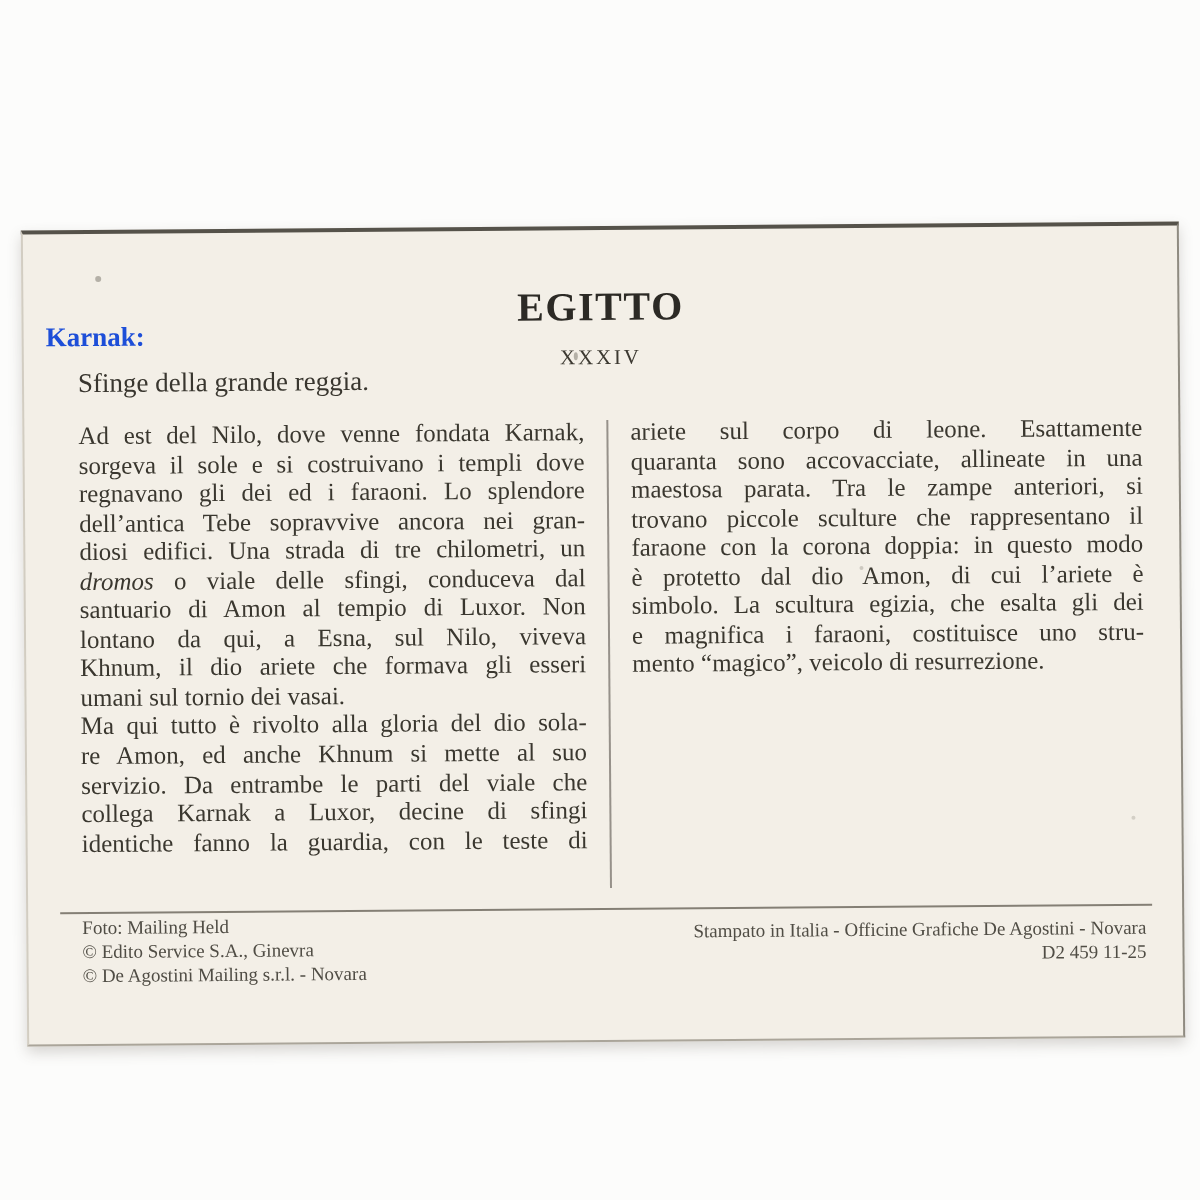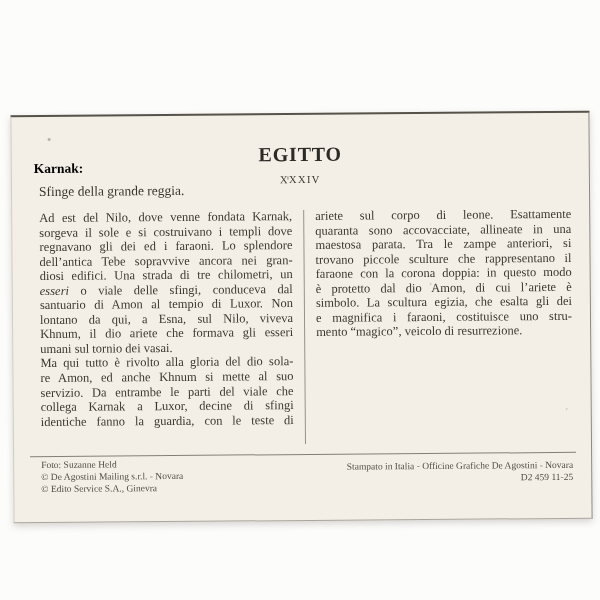--- a/index.html
+++ b/index.html
@@ -23,22 +23,22 @@
   }
   .title{
     position:absolute;left:0;right:0;top:28px;text-align:center;
     font-size:20px;font-weight:bold;letter-spacing:0.8px;color:#2c2a25;
   }
   .series{
     position:absolute;left:0;right:0;top:59px;text-align:center;
     font-size:10.5px;letter-spacing:1.4px;color:#3c3931;
   }
   .heading{
-    position:absolute;left:22px;top:44px;
-    font-size:13.5px;font-weight:bold;color:#000000;
+    position:absolute;left:11px;top:44px;
+    font-size:13.5px;font-weight:bold;color:#1d4ed8;
   }
   .subheading{
     position:absolute;left:27px;top:67px;
     font-size:13.5px;color:#39362f;
   }
   .col{
     position:absolute;top:94px;
     font-size:12.5px;line-height:14.55px;color:#3a372f;
   }
   .col.left{left:27px;width:253px;}
@@ -82,21 +82,21 @@
 
     <div class="heading">Karnak:</div>
     <div class="subheading">Sfinge della grande reggia.</div>
 
     <div class="col left">
         <div class="tl">Ad est del Nilo, dove venne fondata Karnak,</div>
         <div class="tl">sorgeva il sole e si costruivano i templi dove</div>
         <div class="tl">regnavano gli dei ed i faraoni. Lo splendore</div>
         <div class="tl">dell’antica Tebe sopravvive ancora nei gran-</div>
         <div class="tl">diosi edifici. Una strada di tre chilometri, un</div>
-        <div class="tl"><em>esseri</em> o viale delle sfingi, conduceva dal</div>
+        <div class="tl"><em>dromos</em> o viale delle sfingi, conduceva dal</div>
         <div class="tl">santuario di Amon al tempio di Luxor. Non</div>
         <div class="tl">lontano da qui, a Esna, sul Nilo, viveva</div>
         <div class="tl">Khnum, il dio ariete che formava gli esseri</div>
         <div class="tl end">umani sul tornio dei vasai.</div>
         <div class="tl">Ma qui tutto è rivolto alla gloria del dio sola-</div>
         <div class="tl">re Amon, ed anche Khnum si mette al suo</div>
         <div class="tl">servizio. Da entrambe le parti del viale che</div>
         <div class="tl">collega Karnak a Luxor, decine di sfingi</div>
         <div class="tl">identiche fanno la guardia, con le teste di</div>
       </div>
@@ -108,23 +108,23 @@
         <div class="tl">trovano piccole sculture che rappresentano il</div>
         <div class="tl">faraone con la corona doppia: in questo modo</div>
         <div class="tl">è protetto dal dio Amon, di cui l’ariete è</div>
         <div class="tl">simbolo. La scultura egizia, che esalta gli dei</div>
         <div class="tl">e magnifica i faraoni, costituisce uno stru-</div>
         <div class="tl end">mento “magico”, veicolo di resurrezione.</div>
       </div>
 
     <div class="sep"></div>
     <div class="footer-left">
-        <div class="tl">Foto: Suzanne Held</div>
+        <div class="tl">Foto: Mailing Held</div>
+        <div class="tl">© Edito Service S.A., Ginevra</div>
         <div class="tl">© De Agostini Mailing s.r.l. - Novara</div>
-        <div class="tl">© Edito Service S.A., Ginevra</div>
       </div>
     <div class="footer-right">
         <div class="tl">Stampato in Italia - Officine Grafiche De Agostini - Novara</div>
         <div class="tl">D2 459 11-25</div>
       </div>
 
     <div class="speck s1"></div>
     <div class="speck s2"></div>
     <div class="speck s3"></div>
     <div class="speck s4"></div>

